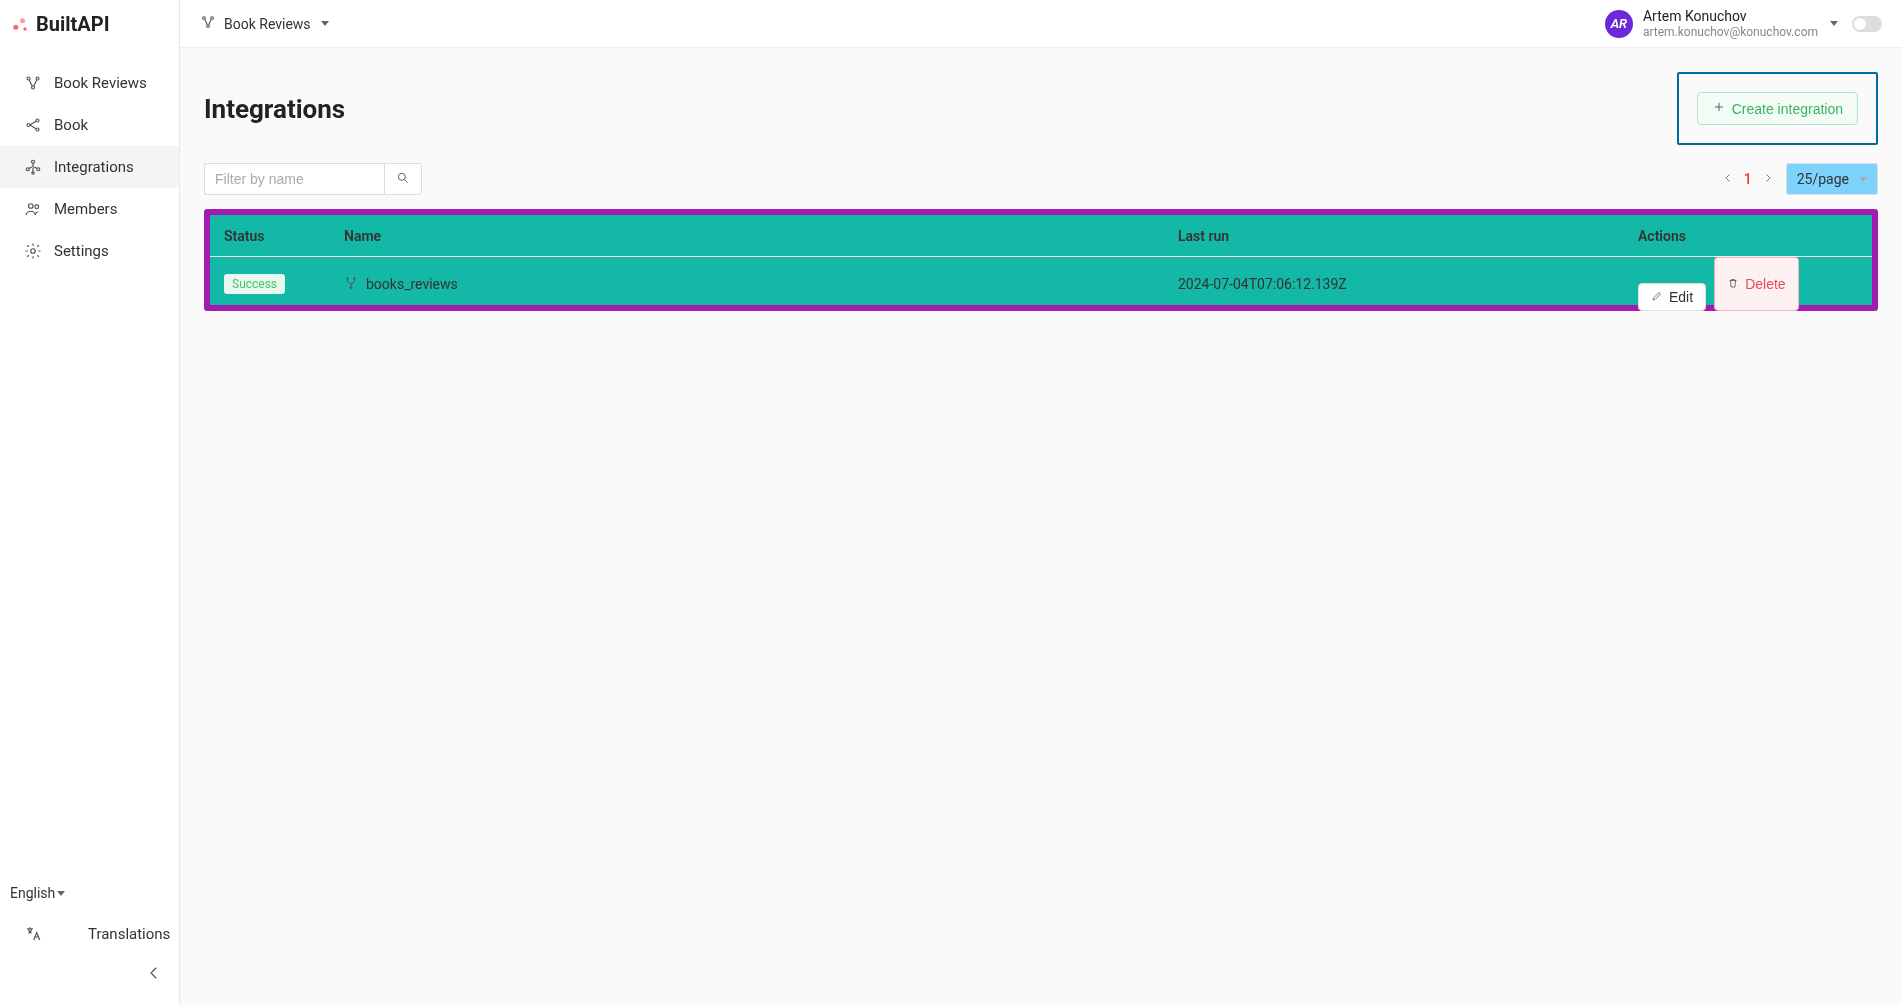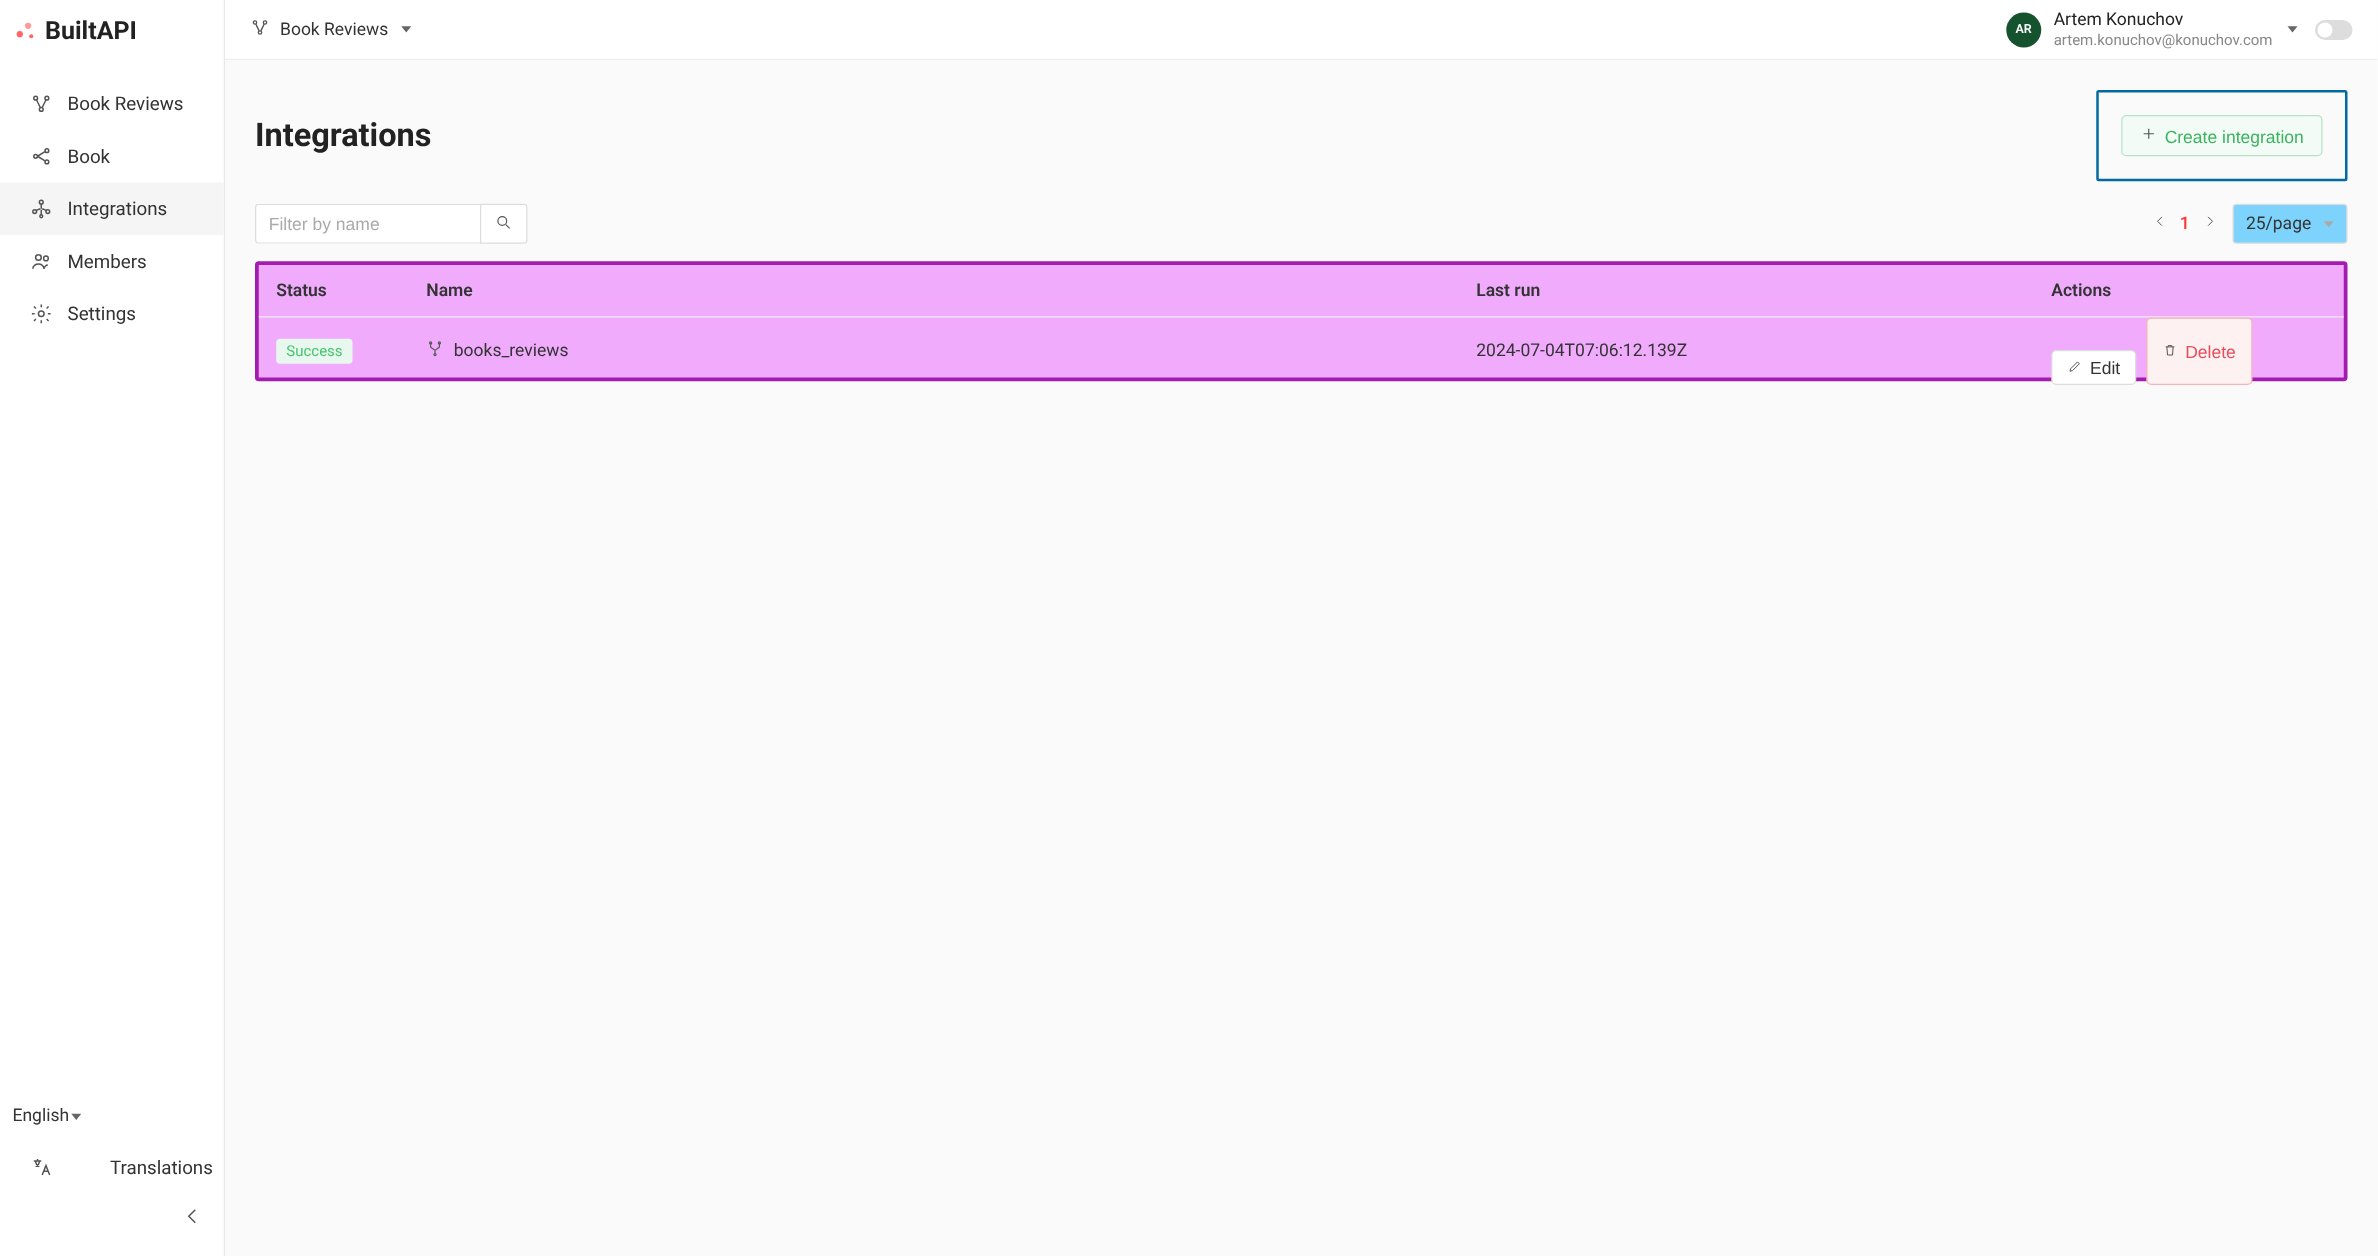--- a/index.html
+++ b/index.html
@@ -95,25 +95,25 @@
     .topbar-project {
       display: flex; align-items: center; gap: 8px;
       cursor: pointer;
     }
     .topbar-right {
       margin-left: auto;
       display: flex; align-items: center; gap: 14px;
     }
     .avatar {
       width: 28px; height: 28px; border-radius: 50%;
-      background: #14532d;
+      background: #6d28d9;
       color: #fff;
-      font-size: 10px;
+      font-size: 13px;
       font-weight: 600;
-      display: flex; align-items: center; justify-content: center;
+      display: flex; align-items: center; justify-content: center; font-style: italic;
     }
     .user-block {
       display: flex; align-items: center; gap: 10px;
       cursor: pointer;
     }
     .user-text { line-height: 1.2; }
     .user-name { font-size: 14px; color: #222; }
     .user-email { font-size: 12px; color: #888; }
     .toggle {
       width: 30px; height: 16px; background: #ddd; border-radius: 10px;
@@ -206,22 +206,22 @@
       right: 10px;
       width: 0; height: 0;
       border-left: 4px solid transparent;
       border-right: 4px solid transparent;
       border-top: 5px solid #aaa;
     }
     
     
     .table {
       width: 100%;
-      background: #f0abfc;
-      border: 3px solid #a21caf;
+      background: #14b8a6;
+      border: 6px solid #a21caf;
       border-radius: 3px;
     }
     .thead, .trow {
       display: grid;
       grid-template-columns: 120px 1fr 460px 220px;
       align-items: center;
       padding: 0 14px;
     }
     .thead {
       height: 42px;

